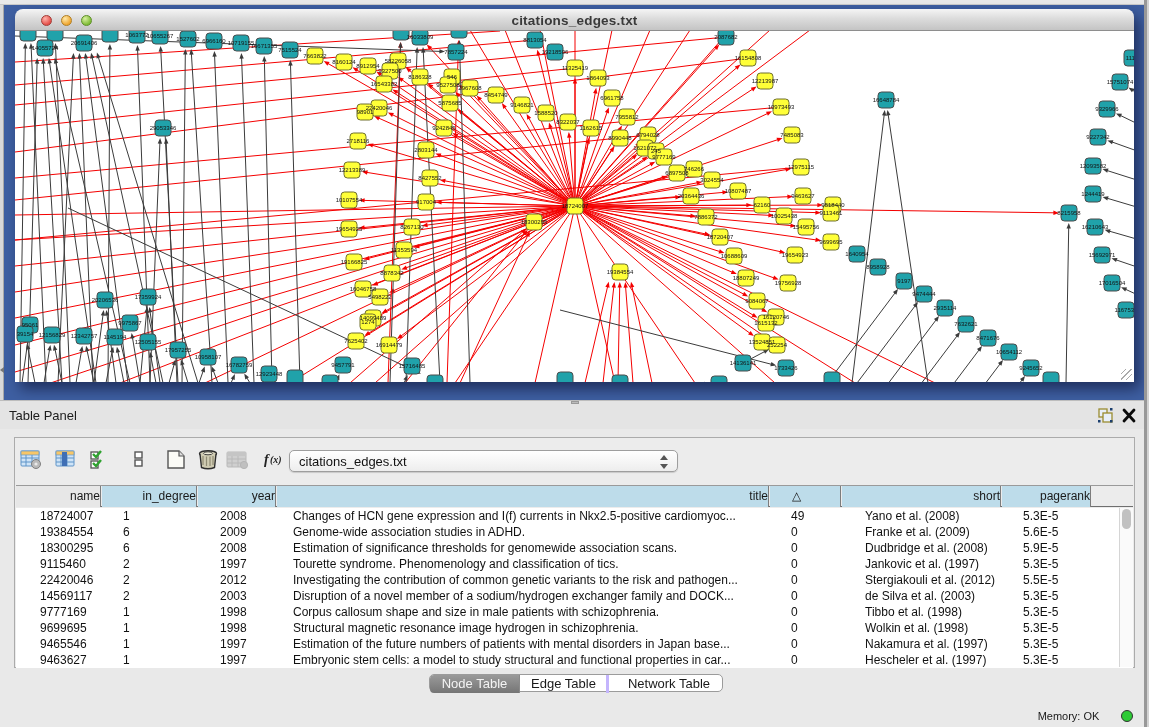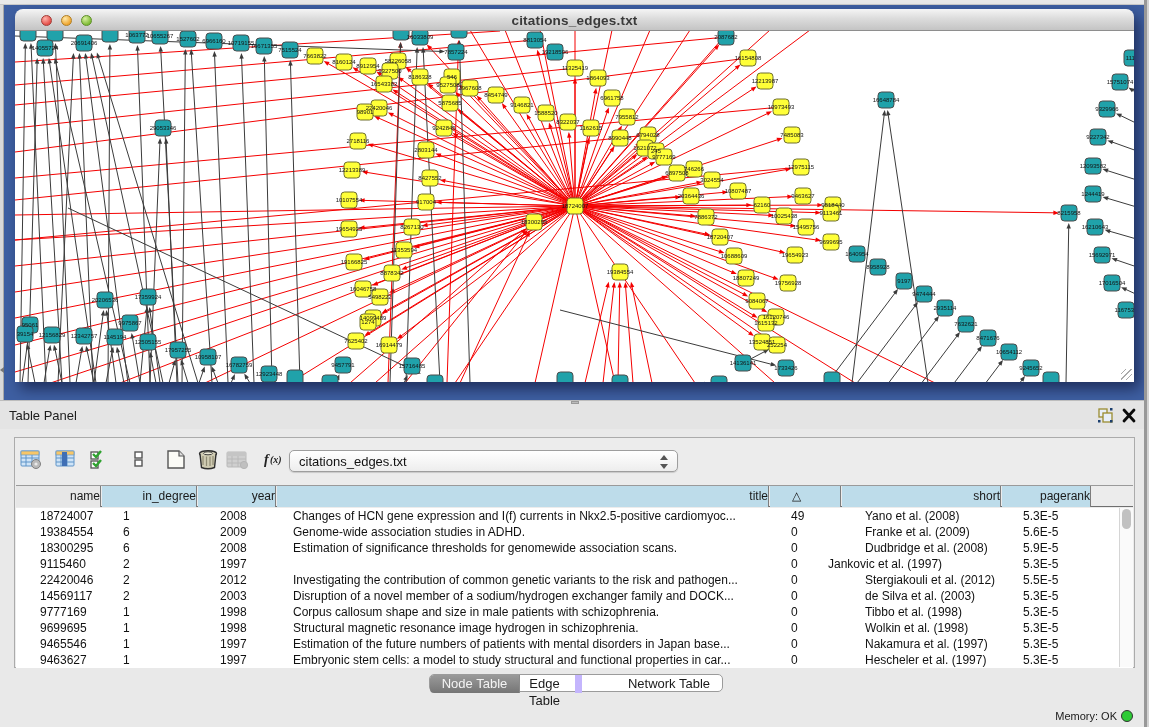--- a/index.html
+++ b/index.html
@@ -22,23 +22,23 @@
 #tblhead{position:absolute;left:16px;top:485px;width:1117px;height:22px;background:#ececec;border-top:1px solid #9a9a9a;border-bottom:1px solid #6f6f6f}
 .hc{position:absolute;top:0;height:21px;background:#bddcea;border-right:1px solid #7c7c7c;text-align:right;font-size:12px;color:#1a1a1a;line-height:21px}
 #tbody{position:absolute;left:16px;top:508px;width:1117px;height:160px;background:#fff}
 .trow{position:absolute;left:0;width:1103px;height:16px;font-size:12px;color:#111}
 .trow .c{position:absolute;top:1px;white-space:nowrap}
 #vscroll{position:absolute;left:1119px;top:508px;width:14px;height:159px;background:#fafafa;border-left:1px solid #d5d5d5}
 #vthumb{position:absolute;left:2px;top:1px;width:9px;height:20px;background:#c1c1c1;border-radius:5px}
 #tabs{position:absolute;left:429px;top:674px;width:294px;height:18px;border:1px solid #9b9b9b;border-radius:5px;background:#fff;font-size:13px}
 #tabs .seg{position:absolute;top:0;height:18px;text-align:center;line-height:17px;color:#1a1a1a}
 #seg1{left:0;width:90px;background:linear-gradient(#9a9a9a,#757575);color:#f4f4f4 !important;border-radius:4px 0 0 4px;border-right:1px solid #8a8a8a}
-#seg2{left:84px;width:68px;border-right:7px solid #c4b5fd}
+#seg2{left:91px;width:88px;border-right:3px solid #c4b5fd}
 #seg3{left:184px;width:110px}
-#memory{position:absolute;left:1020px;top:710px;width:97px;height:15px;font-size:11px;color:#1a1a1a;text-align:right}
+#memory{position:absolute;left:1020px;top:710px;width:97px;height:15px;font-size:11px;color:#1a1a1a;text-align:center}
 #memdot{position:absolute;left:1121px;top:710px;width:12px;height:12px;border-radius:50%;background:#2ecb36;border:1px solid #333}
 #leftarrow{position:absolute;left:0px;top:367px;width:0;height:0;border-top:3px solid transparent;border-bottom:3px solid transparent;border-right:4px solid #777}
 </style></head>
 <body>
 <div id="desk"></div>
 <div id="topstrip"></div>
 <div id="leftsliver"></div>
 <div id="leftarrow"></div>
 <div id="win">
   <div id="canvas">
@@ -785,22 +785,23 @@
 <span class="c" style="left:204px">2008</span>
 <span class="c" style="left:277px">Estimation of significance thresholds for genomewide association scans.</span>
 <span class="c" style="left:775px">0</span>
 <span class="c" style="left:849px">Dudbridge et al. (2008)</span>
 <span class="c" style="left:1007px">5.9E-5</span>
 </div>
 <div class="trow" style="top:48px">
 <span class="c" style="left:24px">9115460</span>
 <span class="c" style="left:107px">2</span>
 <span class="c" style="left:204px">1997</span>
+<span class="c" style="left:277px">Tourette syndrome. Phenomenology and classification of tics.</span>
 <span class="c" style="left:775px">0</span>
-<span class="c" style="left:812px">Jankovic et al. (1997)</span>
+<span class="c" style="left:849px">Jankovic et al. (1997)</span>
 <span class="c" style="left:1007px">5.3E-5</span>
 </div>
 <div class="trow" style="top:64px">
 <span class="c" style="left:24px">22420046</span>
 <span class="c" style="left:107px">2</span>
 <span class="c" style="left:204px">2012</span>
 <span class="c" style="left:277px">Investigating the contribution of common genetic variants to the risk and pathogen...</span>
 <span class="c" style="left:775px">0</span>
 <span class="c" style="left:849px">Stergiakouli et al. (2012)</span>
 <span class="c" style="left:1007px">5.5E-5</span>

